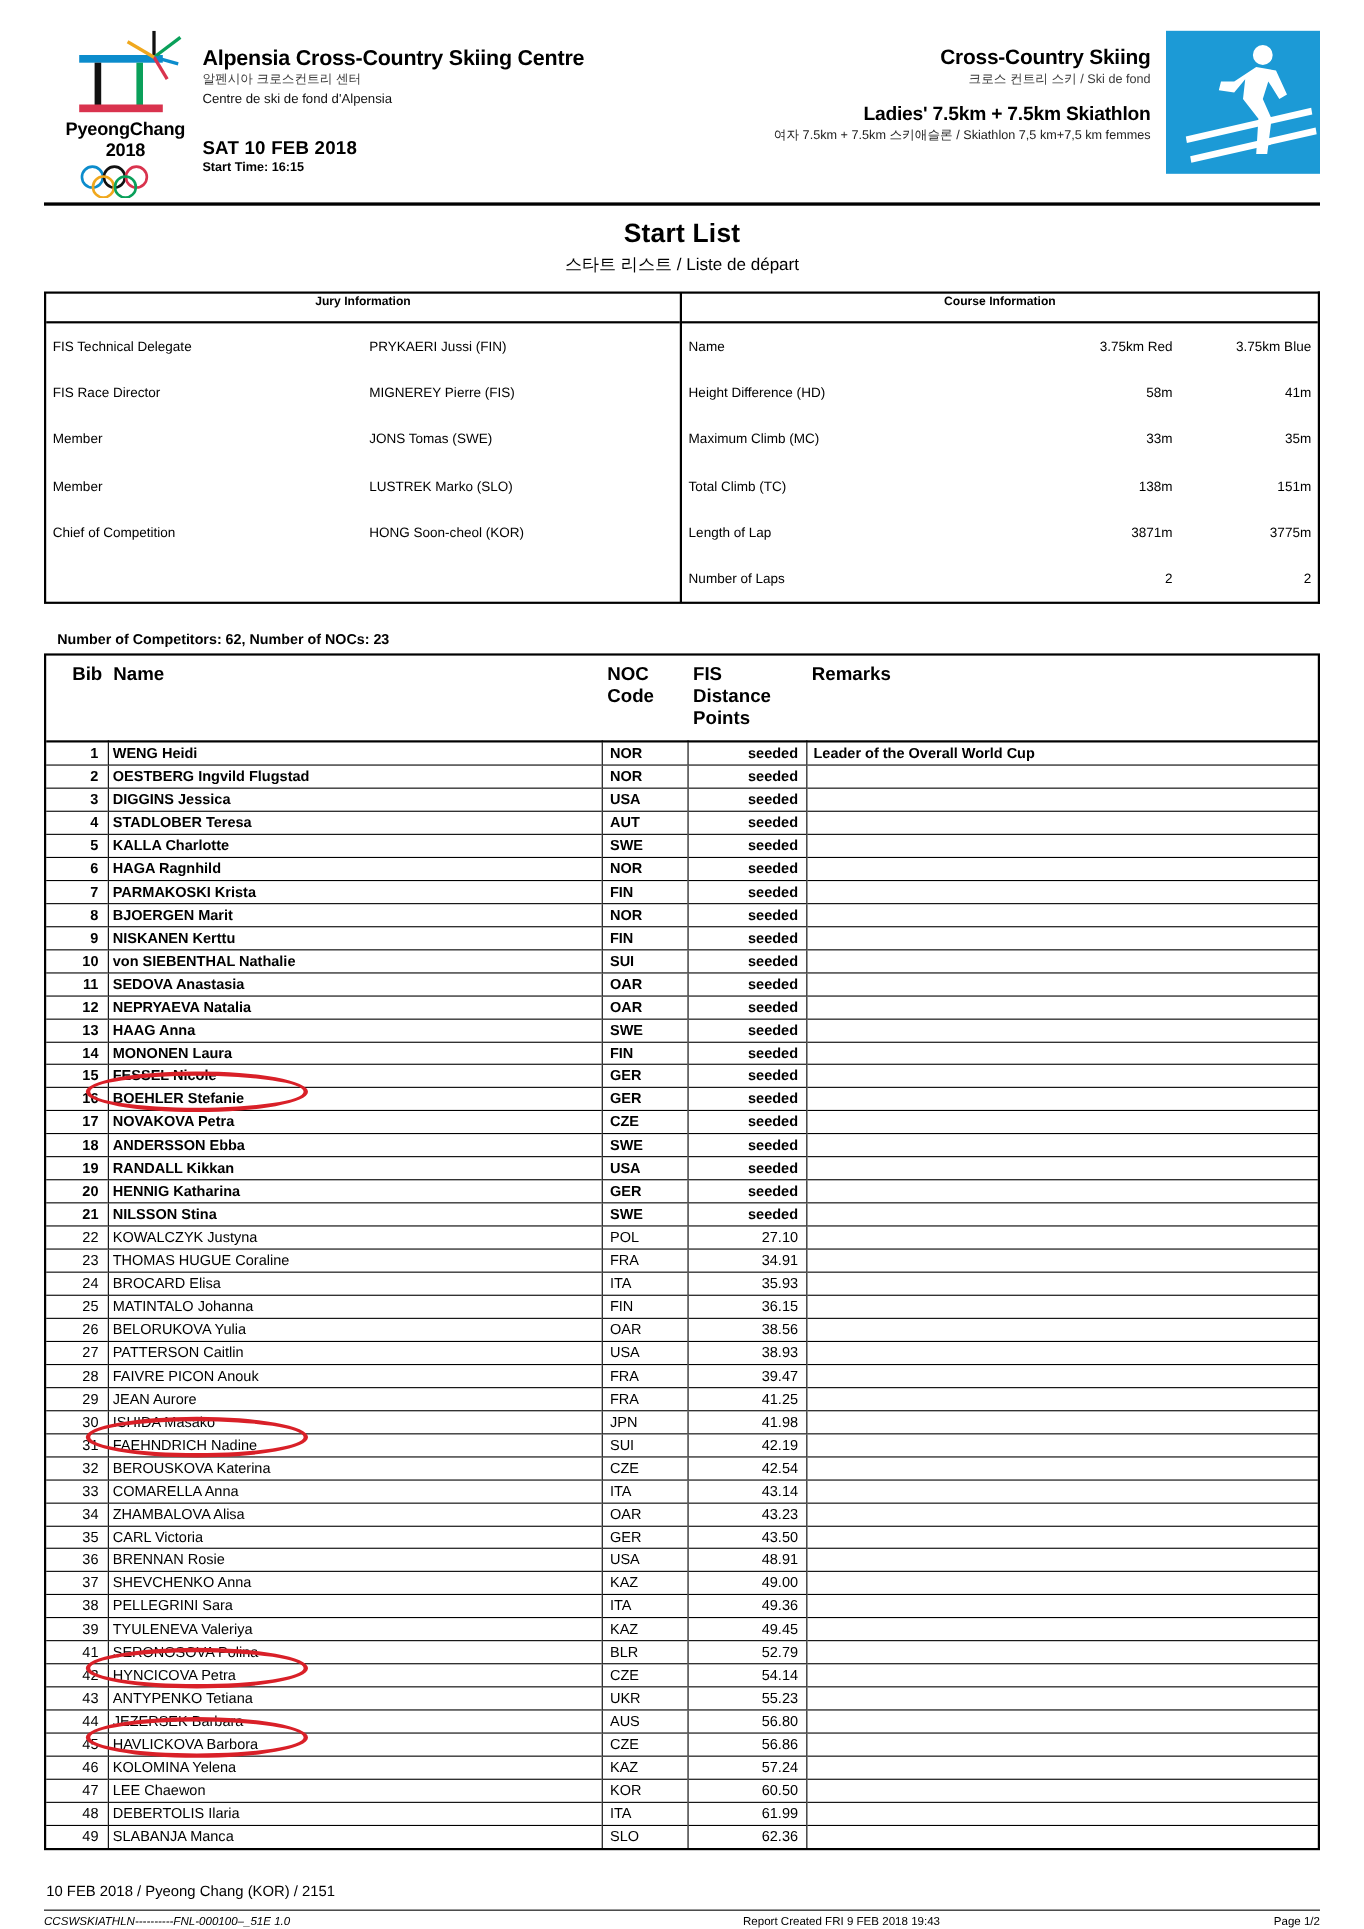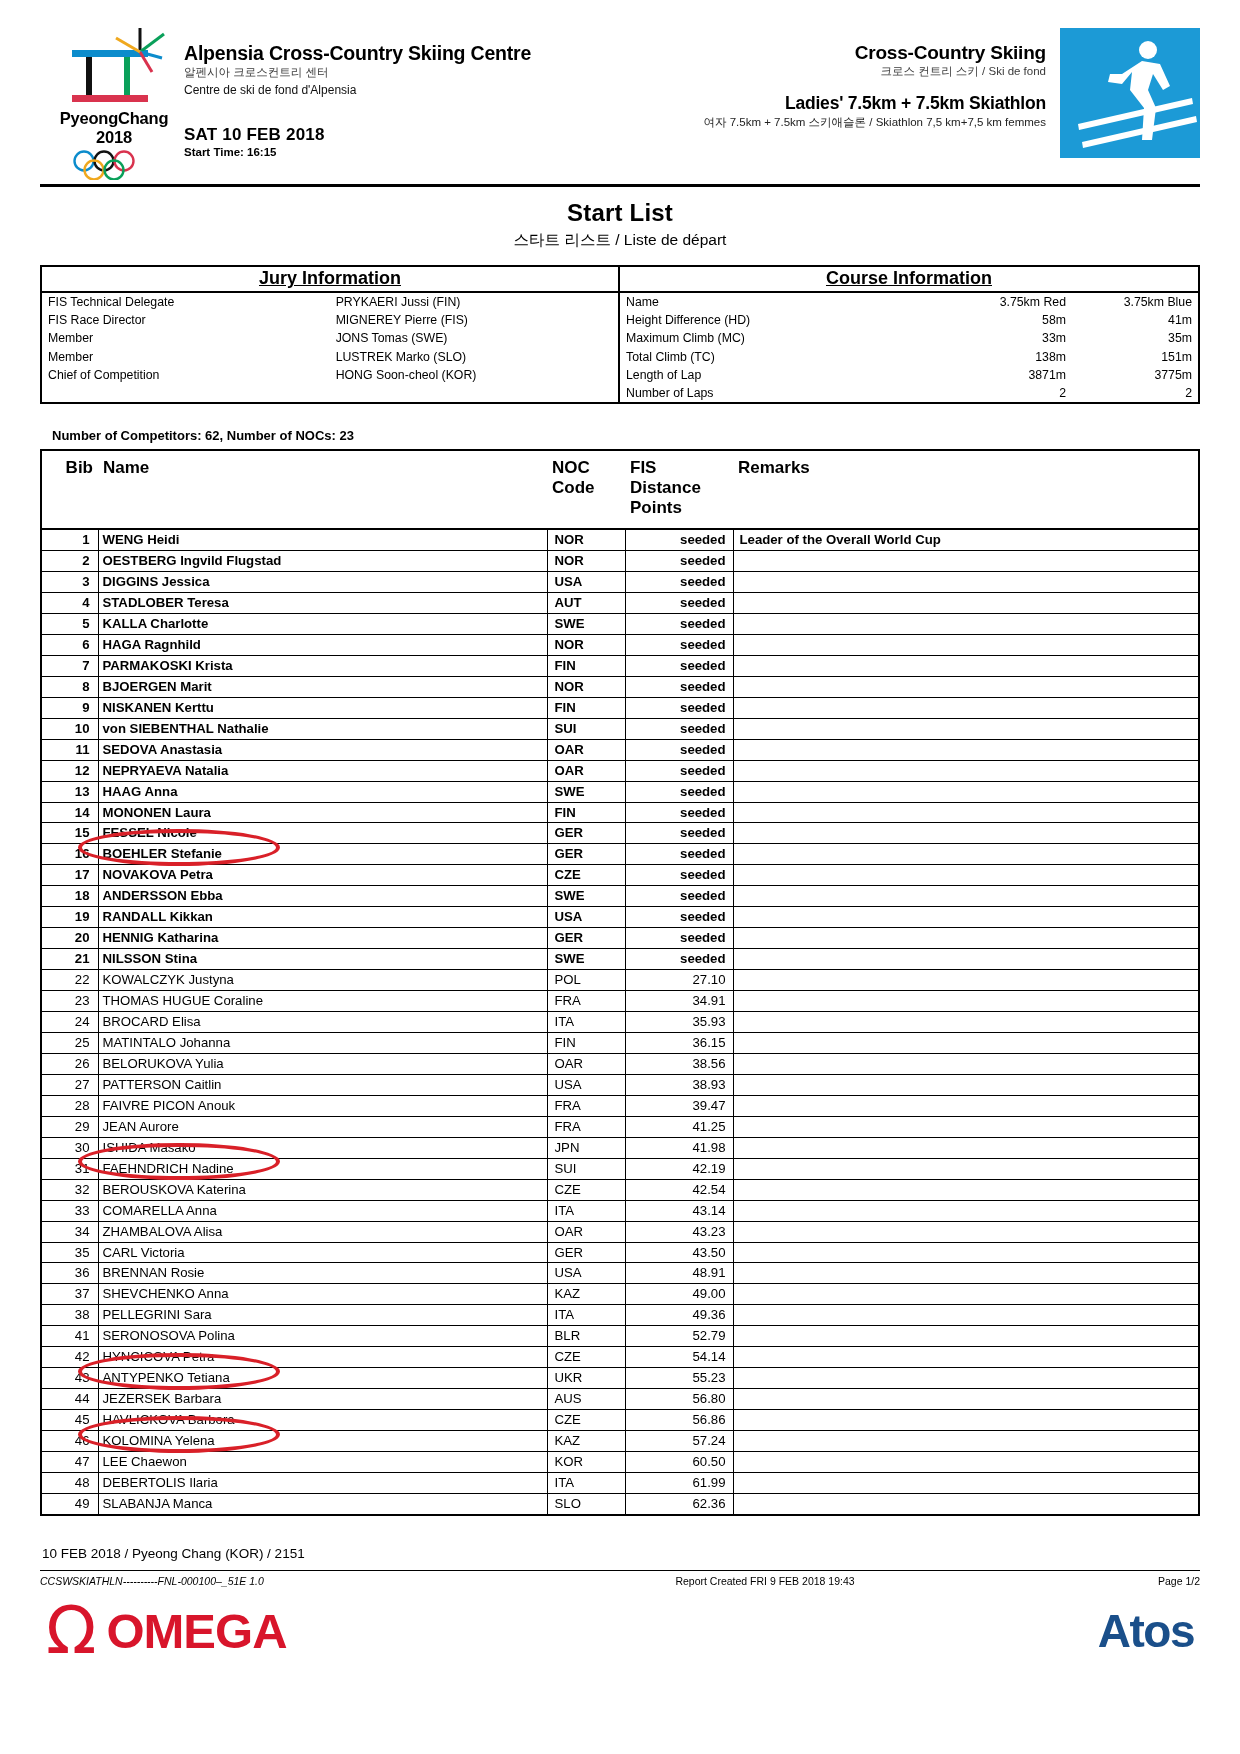--- a/index.html
+++ b/index.html
@@ -49,22 +49,22 @@
   
   .doc-title { text-align:center; margin-top:12px; }
   .doc-title .t1 { font-size:24px; font-weight:700; letter-spacing:0.2px;}
   .doc-title .t2 { font-size:15.5px; margin-top:3px; }
 
   
   .info-wrap { display:flex; margin-top:14px; gap:0; }
   .info-tbl { border:2px solid #000; font-size:12.3px; }
   .jury { width:50%; }
   .course { width:50%; border-left:0; }
-  .info-head { text-align:center; font-weight:700; font-size:18px; border-bottom:2px solid #000; padding:1px 0 2px;text-decoration:underline; }
-  .info-row { display:flex; padding:0 6px; line-height:1.48; }
+  .info-head { text-align:center; font-weight:700; font-size:11px; border-bottom:2px solid #000; padding:1px 0 12px; }
+  .info-row { display:flex; padding:12px 6px; line-height:1.48; }
   .info-row .lbl { width:51%; }
   .info-row .val { flex:1; }
   .course .info-row .lbl { width:44%; }
   .course .info-row .val { flex:1; text-align:right; padding-right:6px;}
   .course .info-row .val2 { width:120px; text-align:right; }
 
   
   .counts { font-size:13px; font-weight:700; margin:24px 0 6px 12px; }
 
   
@@ -516,20 +516,27 @@
             <td class="rem"></td>
           </tr>
           <tr>
             <td class="bib">38</td>
             <td class="name">PELLEGRINI Sara</td>
             <td class="noc">ITA</td>
             <td class="pts">49.36</td>
             <td class="rem"></td>
           </tr>
           <tr>
+            <td class="bib">39</td>
+            <td class="name">TYULENEVA Valeriya</td>
+            <td class="noc">KAZ</td>
+            <td class="pts">49.45</td>
+            <td class="rem"></td>
+          </tr>
+          <tr>
             <td class="bib">41</td>
             <td class="name">SERONOSOVA Polina</td>
             <td class="noc">BLR</td>
             <td class="pts">52.79</td>
             <td class="rem"></td>
           </tr>
           <tr>
             <td class="bib">42</td>
             <td class="name">HYNCICOVA Petra</td>
             <td class="noc">CZE</td>

